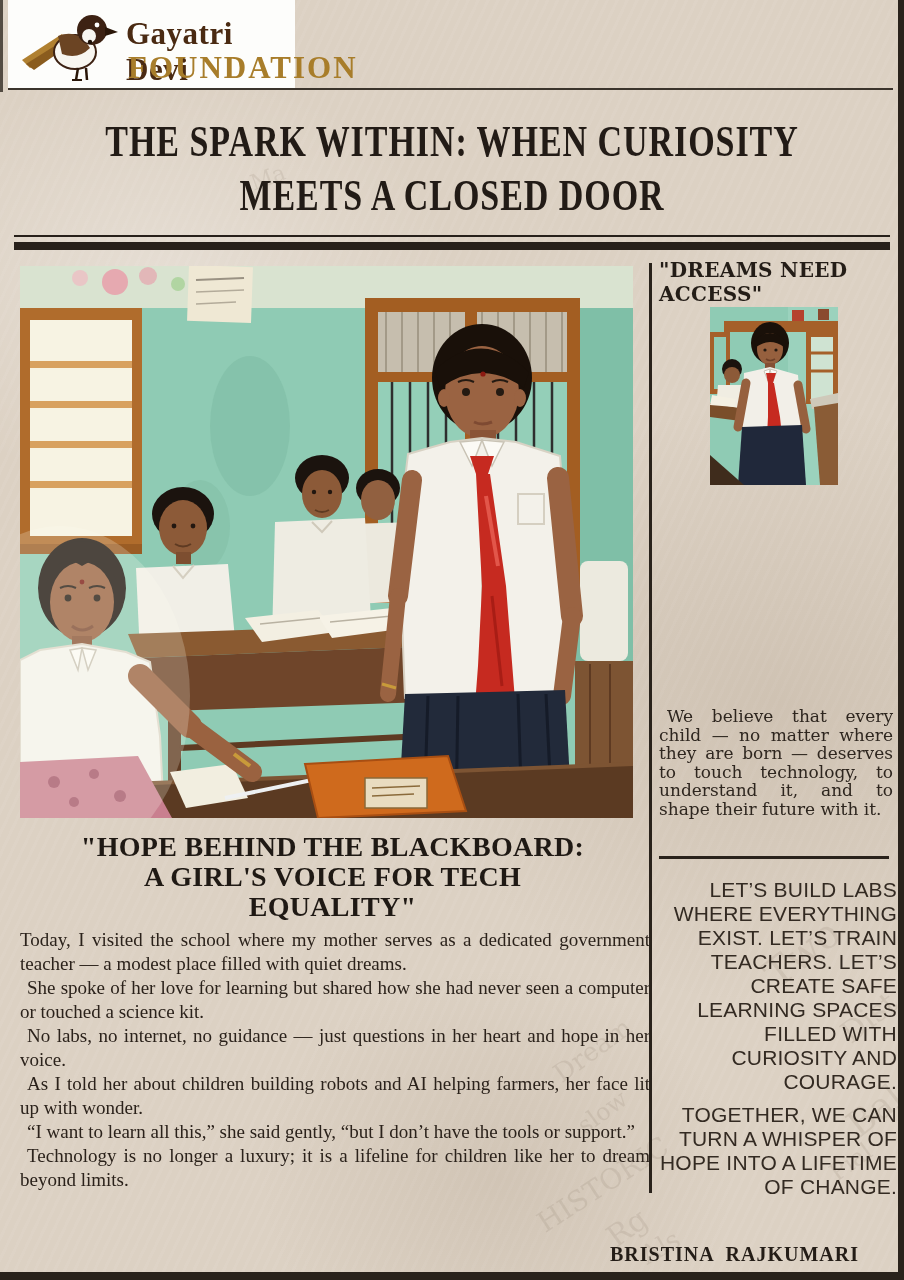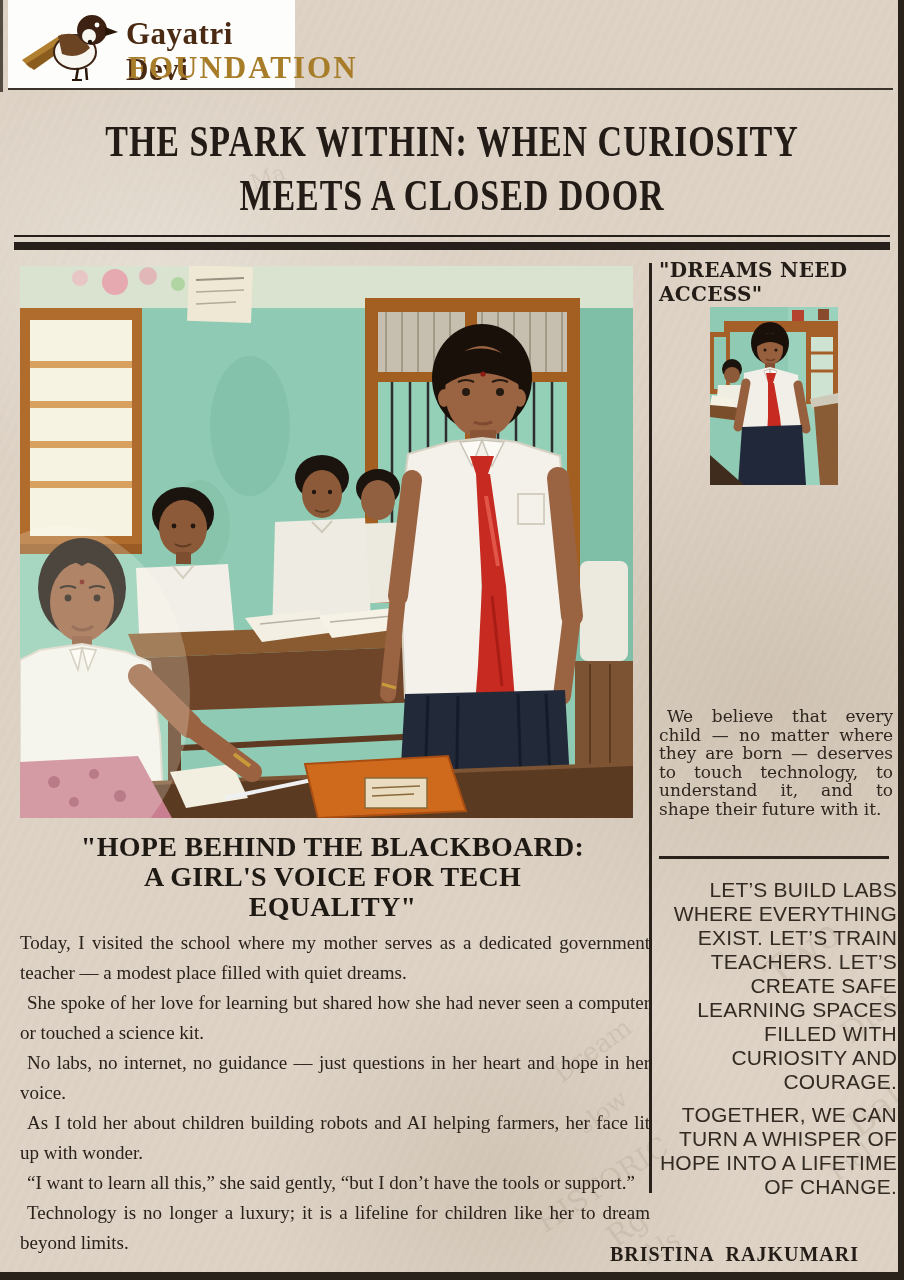--- a/index.html
+++ b/index.html
@@ -44,21 +44,21 @@
   .double-rule-thick{left:14px;top:242px;width:876px;height:8px;background:#27201a;}
   
   .main-photo{left:20px;top:266px;width:613px;height:552px;margin:0;}
   .side-photo{left:710px;top:307px;width:128px;height:178px;margin:0;}
   .main-photo svg,.side-photo svg{display:block;width:100%;height:100%;}
   
   .divider-v{left:649px;top:263px;width:3px;height:930px;background:#29221b;}
   
   .subhead{left:15px;top:832px;width:635px;text-align:center;font-weight:bold;color:#1f1914;
            font-size:28px;line-height:30px;letter-spacing:.3px;margin:0;}
-  .body-text{left:20px;top:928px;width:630px;font-size:19px;line-height:30px;color:#2b221b;}
+  .body-text{left:20px;top:928px;width:630px;font-size:19px;line-height:24px;color:#2b221b;}
   .body-text p{margin:0;text-align:justify;}
   .body-text p + p{text-indent:7px;}
   
   .sb-head{left:659px;top:258px;width:234px;font-family:"DejaVu Serif",serif;font-weight:bold;
            font-size:20px;line-height:24px;color:#241d17;letter-spacing:.3px;margin:0;}
   .sb-p{width:234px;font-family:"DejaVu Serif",serif;font-size:17px;line-height:18.6px;
         text-align:justify;color:#2e261f;margin:0;}
   .sb-p1{left:659px;top:543px;}
   .sb-p2{left:659px;top:707px;text-indent:8px;}
   .sb-rule{left:659px;top:856px;width:230px;height:3px;background:#29221b;}

